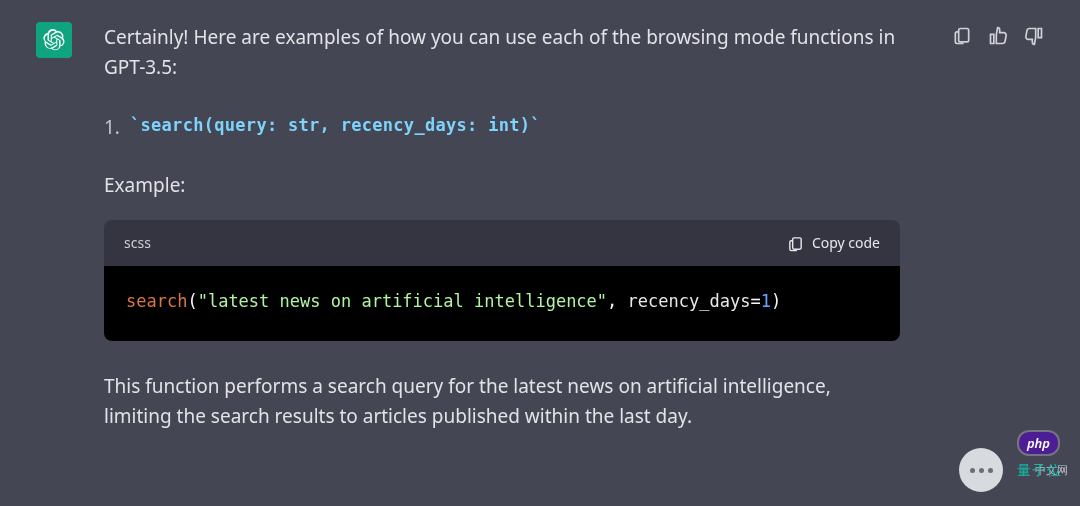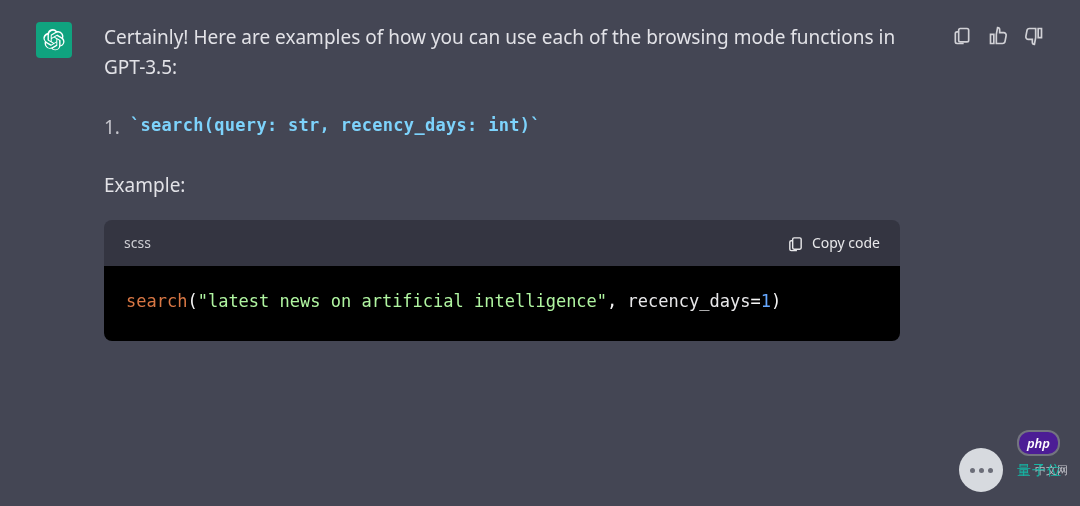--- a/index.html
+++ b/index.html
@@ -67,20 +67,21 @@
           <svg class="clip-icon" viewBox="0 0 24 24" fill="none" stroke="currentColor" stroke-width="2">
             <rect x="8" y="4" width="12" height="16" rx="2"></rect>
               <path d="M8 8H6a2 2 0 0 0-2 2v10a2 2 0 0 0 2 2h8"></path>
           </svg>
           <span>Copy code</span>
         </div>
       </div>
       <div class="codebody"><span class="tok-fn">search</span><span class="tok-par">(</span><span class="tok-str">"latest news on artificial intelligence"</span><span class="tok-par">, </span><span class="tok-arg">recency_days</span><span class="tok-par">=</span><span class="tok-num">1</span><span class="tok-par">)</span></div>
     </div>
 
+    <div class="desc">This function performs a search query for the latest news on artificial intelligence, limiting the search results to articles published within the last day.</div>
   </div>
 
   <div class="actions">
     <svg class="ico" viewBox="0 0 24 24" fill="none" stroke="currentColor" stroke-width="2">
       <rect x="8" y="3" width="12" height="16" rx="2"></rect>
         <path d="M8 7H6a2 2 0 0 0-2 2v10a2 2 0 0 0 2 2h8"></path>
     </svg>
     <svg class="ico" viewBox="0 0 24 24" fill="none" stroke="currentColor" stroke-width="2">
       <path d="M7 10v11H3V10h4Zm3 11h7.5a3 3 0 0 0 2.95-2.46l1.3-7A3 3 0 0 0 18.8 8H14V4.5A2.5 2.5 0 0 0 11.5 2L10 10v11Z"></path>
     </svg>

